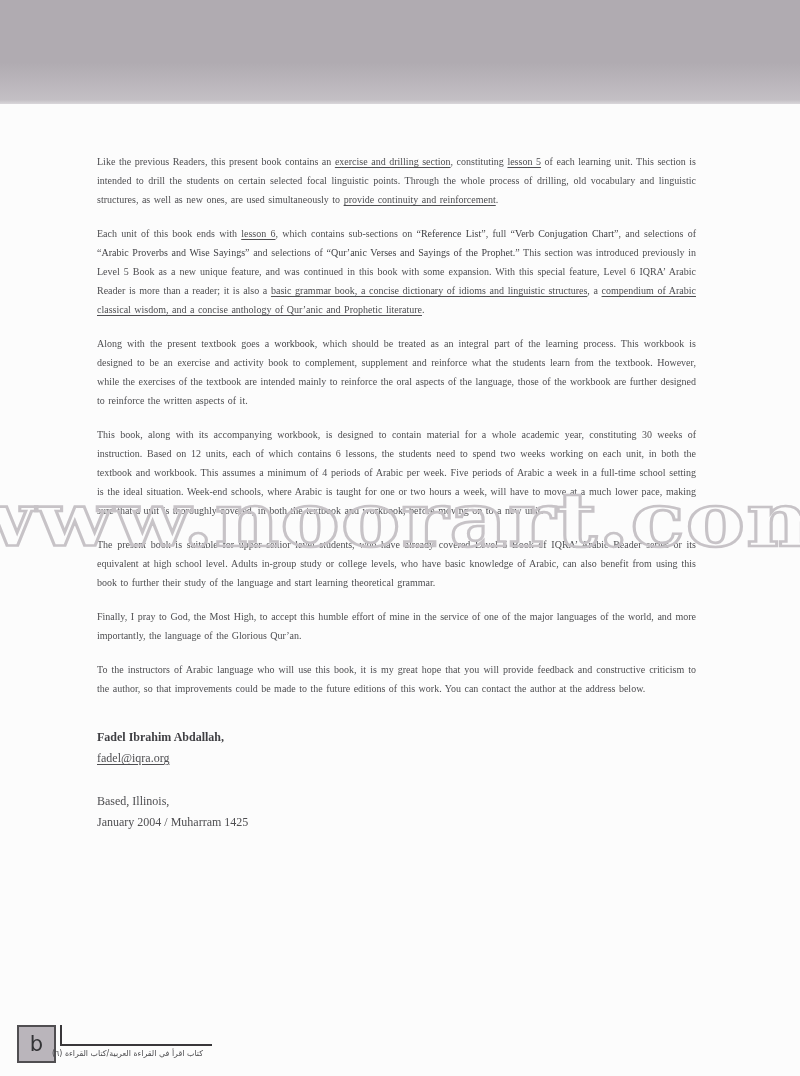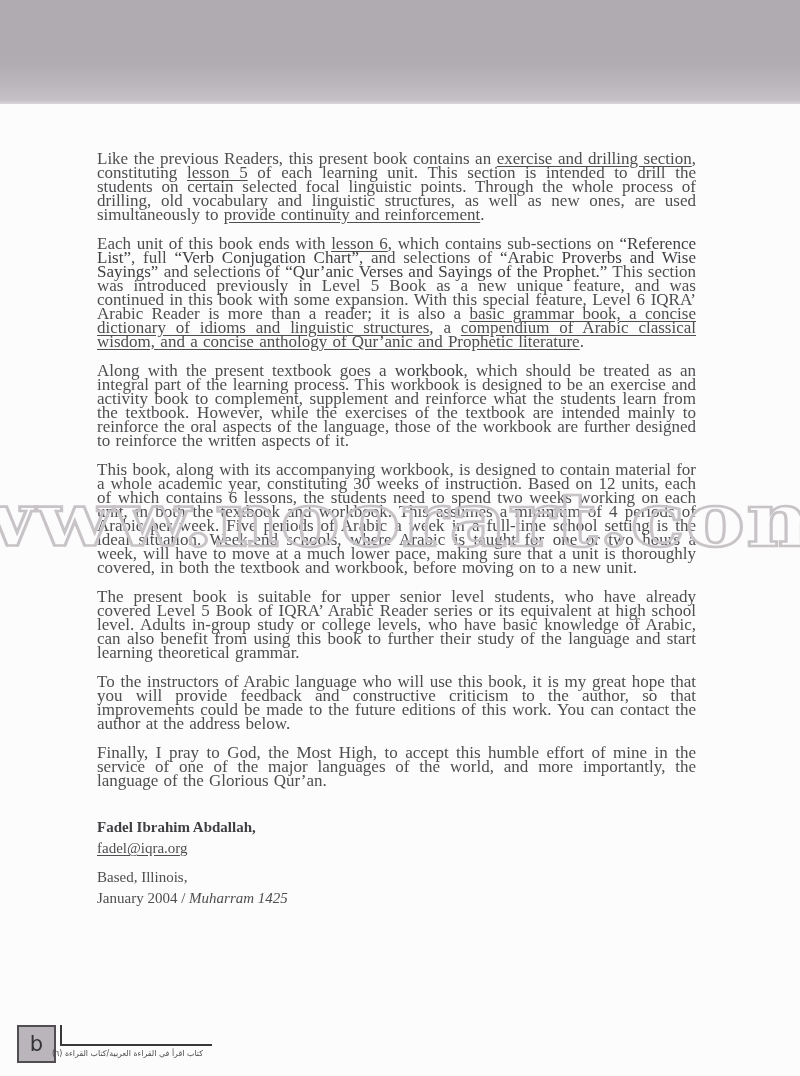--- a/index.html
+++ b/index.html
@@ -20,38 +20,38 @@
     font-family:"Liberation Serif","DejaVu Serif",serif;
   }
   .top-band{
     position:absolute;left:0;top:0;width:800px;height:104px;
     background:linear-gradient(180deg,var(--band-top) 0%,var(--band-top) 60%,var(--band-bottom) 96%,#dad7db 100%);
   }
   .content{
     position:absolute;left:97px;top:152px;width:608px;
   }
   .body-para{
-    font-size:17px;
-    line-height:14px;
+    font-size:10px;
+    line-height:19px;
     text-align:justify;
     color:var(--text);
     margin:0 9px 15px 0;
     word-spacing:1px;
   }
   .seg-b{font-weight:normal;color:var(--text-bold);}
   .seg-u{text-decoration:underline;text-underline-offset:2px;}
-  .seg-i{font-style:italic;}
+  .seg-i{}
   .signature{
     margin-top:29px;
-    font-size:15px;
+    font-size:12px;
     line-height:21px;
     color:var(--text);
   }
   .sig-name{font-weight:bold;color:var(--text-bold);}
-  .sig-email{text-decoration:underline;text-underline-offset:2px;margin-bottom:8px;}
+  .sig-email{text-decoration:underline;text-underline-offset:2px;margin-bottom:22px;}
   .watermark{
     position:absolute;
     left:0;top:483px;width:800px;
     text-align:center;
     font-family:"DejaVu Serif",serif;
     font-weight:bold;
     font-size:74px;
     line-height:1;
     white-space:nowrap;
     letter-spacing:1px;
@@ -97,22 +97,22 @@
 
 <div class="top-band"></div>
 
 <div class="content">
   <div id="paragraphs">
       <p class="body-para"><span>Like the previous Readers, this present book contains an </span><span class="seg-u">exercise and drilling section</span><span>, constituting </span><span class="seg-u">lesson 5</span><span> of each learning unit. This section is intended to drill the students on certain selected focal linguistic points. Through the whole process of drilling, old vocabulary and linguistic structures, as well as new ones, are used simultaneously to </span><span class="seg-u">provide continuity and reinforcement</span><span>.</span></p>
       <p class="body-para"><span>Each unit of this book ends with </span><span class="seg-u">lesson 6</span><span>, which contains sub-sections on </span><span class="seg-b">“Reference List”</span><span>, full </span><span class="seg-b">“Verb Conjugation Chart”</span><span>, and selections of </span><span class="seg-b">“Arabic Proverbs and Wise Sayings”</span><span> and selections of </span><span class="seg-b">“Qur’anic Verses and Sayings of the Prophet.”</span><span> This section was introduced previously in Level 5 Book as a new unique feature, and was continued in this book with some expansion. With this special feature, Level 6 IQRA’ Arabic Reader is more than a reader; it is also a </span><span class="seg-u">basic grammar book, a concise dictionary of idioms and linguistic structures</span><span>, a </span><span class="seg-u">compendium of Arabic classical wisdom, and a concise anthology of Qur’anic and Prophetic literature</span><span>.</span></p>
       <p class="body-para"><span>Along with the present textbook goes a </span><span class="seg-b">workbook</span><span>, which should be treated as an integral part of the learning process. This workbook is designed to be an exercise and activity book to complement, supplement and reinforce what the students learn from the textbook. However, while the exercises of the textbook are intended mainly to reinforce the oral aspects of the language, those of the workbook are further designed to reinforce the written aspects of it.</span></p>
       <p class="body-para"><span>This book, along with its accompanying workbook, is designed to contain material for a whole academic year, constituting 30 weeks of instruction. Based on 12 units, each of which contains 6 lessons, the students need to spend two weeks working on each unit, in both the textbook and workbook. This assumes a minimum of 4 periods of Arabic per week. Five periods of Arabic a week in a full-time school setting is the ideal situation. Week-end schools, where Arabic is taught for one or two hours a week, will have to move at a much lower pace, making sure that a unit is thoroughly covered, in both the textbook and workbook, before moving on to a new unit.</span></p>
       <p class="body-para"><span>The present book is suitable for upper senior level students, who have already covered Level 5 Book of IQRA’ Arabic Reader series or its equivalent at high school level. Adults in-group study or college levels, who have basic knowledge of Arabic, can also benefit from using this book to further their study of the language and start learning theoretical grammar.</span></p>
+      <p class="body-para"><span>Finally, I pray to God, the Most High, to accept this humble effort of mine in the service of one of the major languages of the world, and more importantly, the language of the Glorious Qur’an.</span></p>
       <p class="body-para"><span>To the instructors of Arabic language who will use this book, it is my great hope that you will provide feedback and constructive criticism to the author, so that improvements could be made to the future editions of this work. You can contact the author at the address below.</span></p>
-      <p class="body-para"><span>Finally, I pray to God, the Most High, to accept this humble effort of mine in the service of one of the major languages of the world, and more importantly, the language of the Glorious Qur’an.</span></p>
     </div>
 
   <div class="signature">
     <p class="sig-name">Fadel Ibrahim Abdallah,</p>
     <p class="sig-email">fadel@iqra.org</p>
     <p class="sig-city">Based, Illinois,</p>
     <p class="sig-date"><span>January 2004 /</span> <span class="seg-i">Muharram 1425</span></p>
   </div>
 </div>
 

